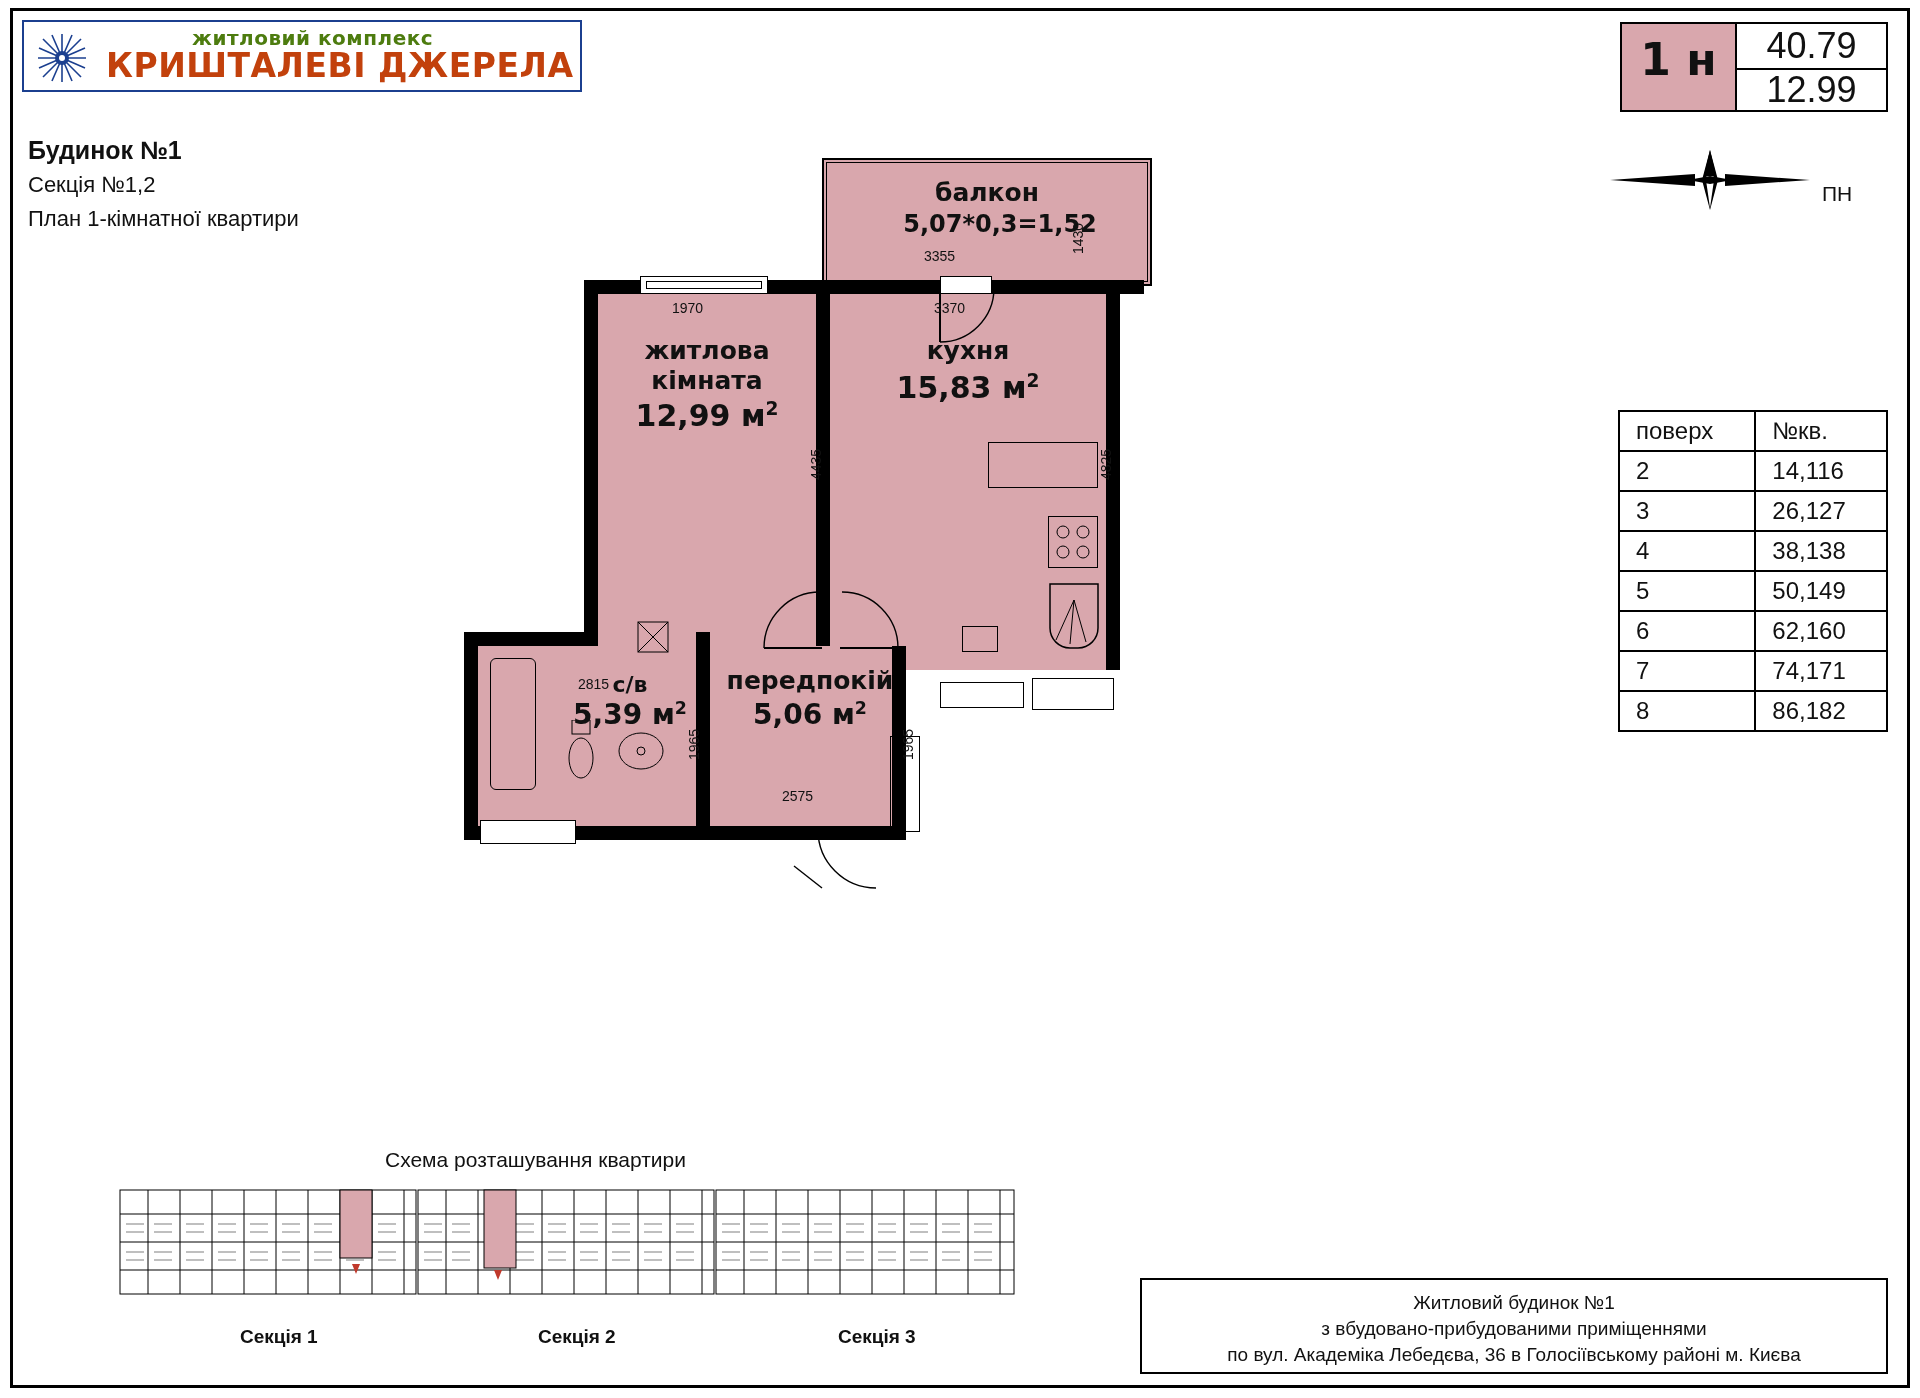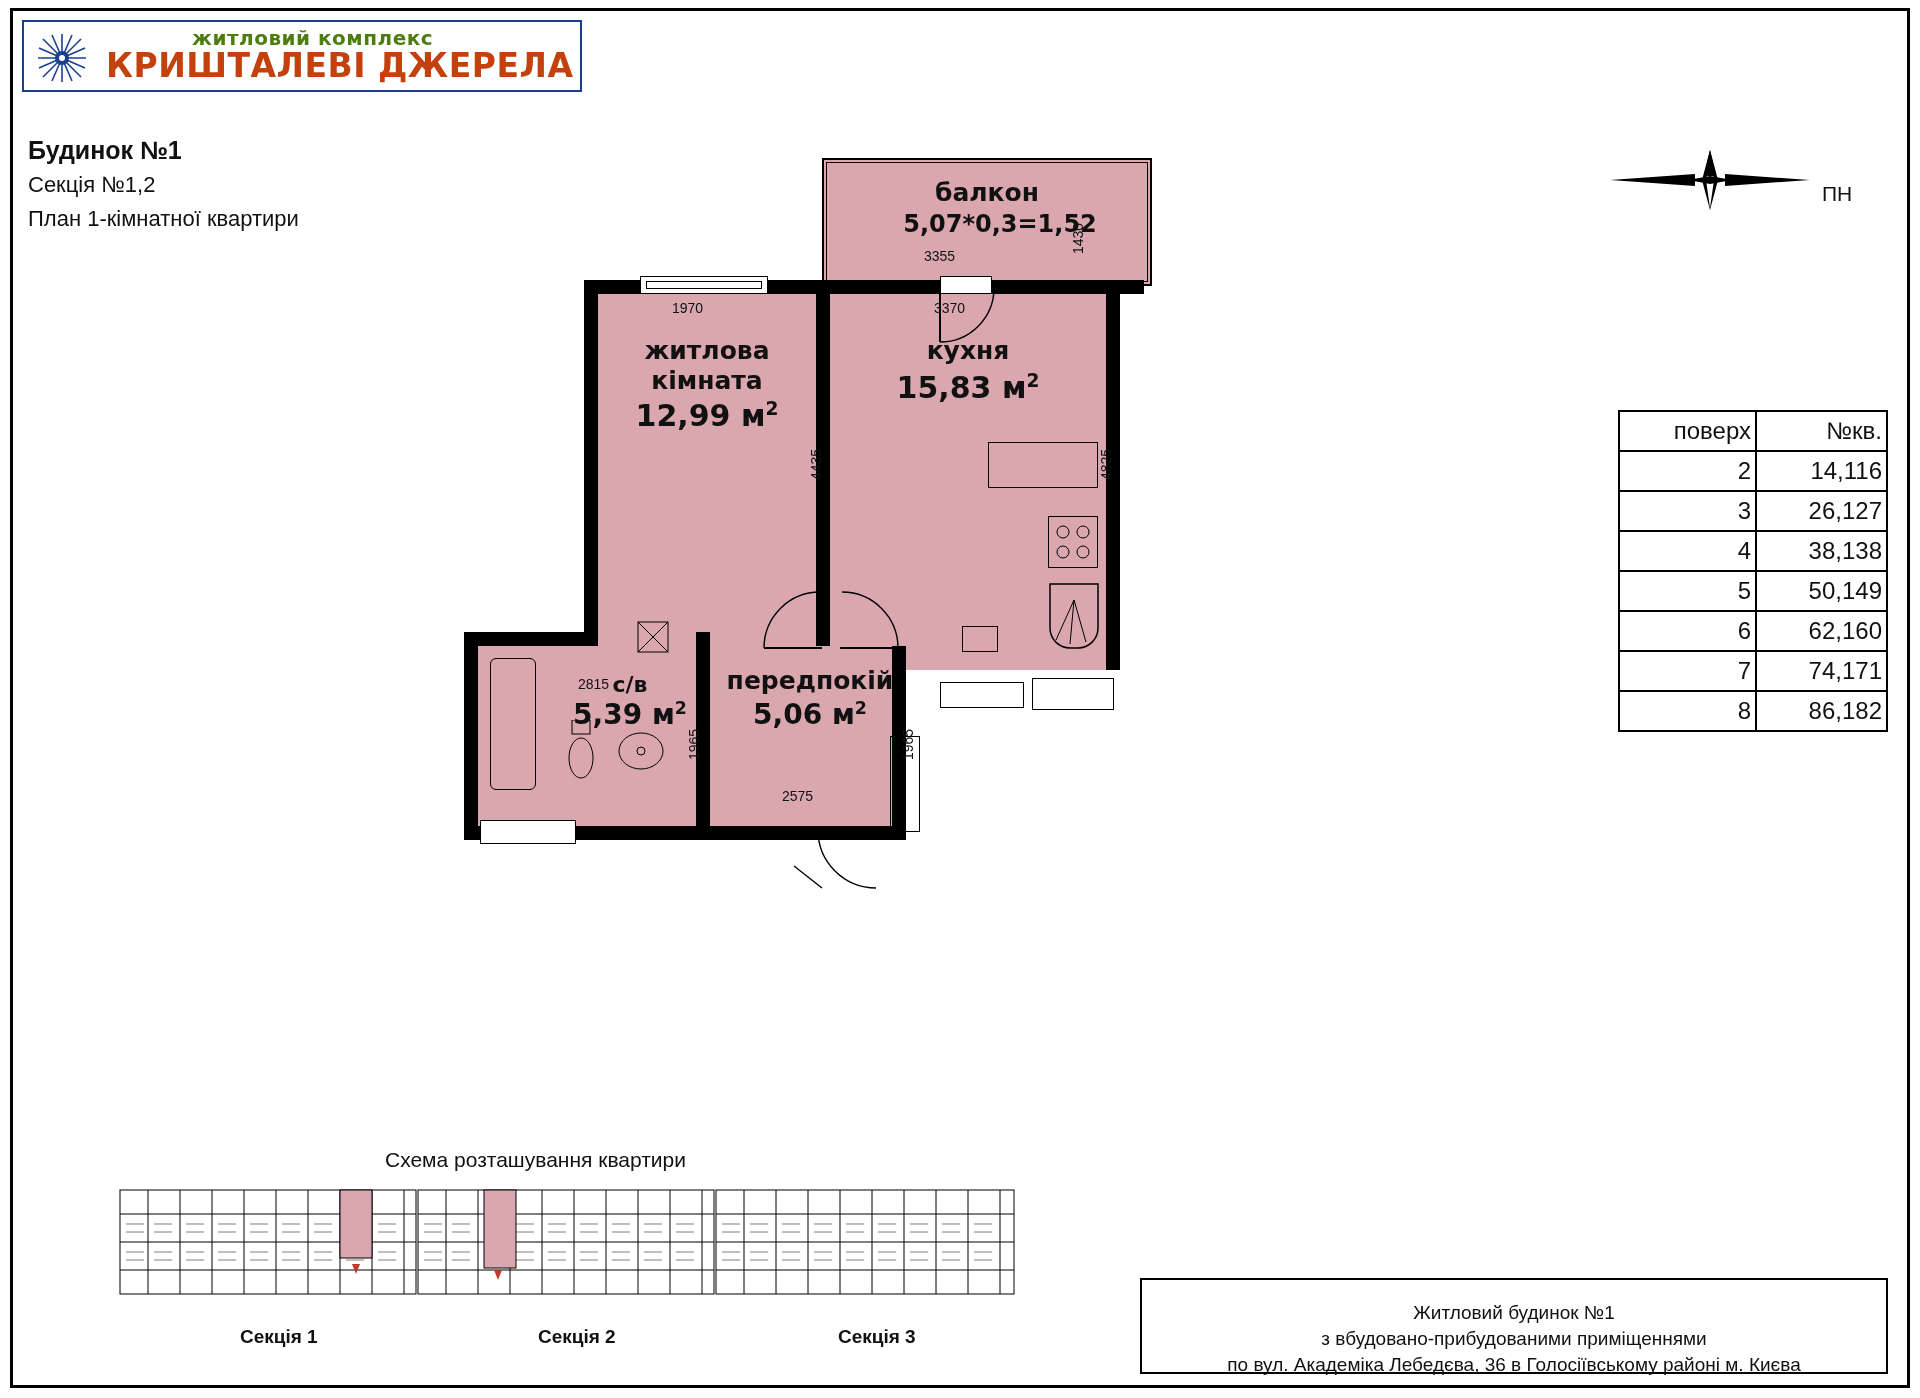--- a/index.html
+++ b/index.html
@@ -26,25 +26,25 @@
   .areabox .r1,.areabox .r2{position:absolute;left:0;right:0;height:44px;line-height:44px;text-align:center;font-size:36px;}
   .areabox .r1{top:0;border-bottom:2px solid #000;}
   .areabox .r2{top:44px;}
 
   
   .compass{position:absolute;left:1610px;top:150px;width:200px;height:60px;}
   .compass-label{position:absolute;left:1822px;top:182px;font-size:21px;}
 
   
   .ftable{position:absolute;left:1618px;top:410px;width:270px;border-collapse:collapse;}
-  .ftable td,.ftable th{border:2px solid #000;text-align:right;font-size:24px;font-weight:normal;padding:2px 4px;height:34px;}
+  .ftable td,.ftable th{border:2px solid #000;text-align:left;font-size:24px;font-weight:normal;padding:2px 16px;height:34px;}
   .ftable th{font-size:24px;font-weight:normal;}
 
   
-  .footer{position:absolute;left:1140px;top:1278px;width:748px;height:96px;border:2px solid #000;box-sizing:border-box;padding-top:20px;text-align:center;}
+  .footer{position:absolute;left:1140px;top:1278px;width:748px;height:96px;border:2px solid #000;box-sizing:border-box;padding-top:10px;text-align:center;}
   .footer div{font-size:19px;line-height:26px;}
 
   
   .scheme-title{position:absolute;left:385px;top:1148px;font-size:21px;}
   .scheme-wrap{position:absolute;left:118px;top:1180px;width:900px;height:130px;}
   .sec-label{position:absolute;font-size:19px;font-weight:bold;}
 
   
   .plan{position:absolute;left:560px;top:180px;width:800px;height:880px;}
   .wall{position:absolute;background:#000;}
@@ -77,20 +77,29 @@
       <circle cx="24" cy="24" r="3" fill="#fff"></circle>
     </svg>
     <div class="logo-l1">житловий комплекс</div>
     <div class="logo-l2">КРИШТАЛЕВІ ДЖЕРЕЛА</div>
   </div>
 
   <div class="t1">Будинок №1</div>
   <div class="t2">Секція №1,2</div>
   <div class="t3">План 1-кімнатної квартири</div>
 
+  <div class="areabox">
+    <div class="left">
+        <span>1 н</span>
+      </div>
+    <div class="right">
+      <div class="r1">40.79</div>
+      <div class="r2">12.99</div>
+    </div>
+  </div>
 
   <svg class="compass" viewBox="0 0 200 60">
     <polygon points="0,30 85,24 85,36" fill="#000"></polygon>
     <polygon points="200,30 115,24 115,36" fill="#000"></polygon>
     <polygon points="100,0 108,30 100,60 92,30" fill="#000"></polygon>
     <polygon points="100,2 104,30 100,58 96,30" fill="#fff"></polygon>
     <polygon points="100,0 106,26 94,26" fill="#000"></polygon>
     <polygon points="78,30 100,26 122,30 100,34" fill="#000"></polygon>
   </svg>
   <div class="compass-label">ПН</div>

